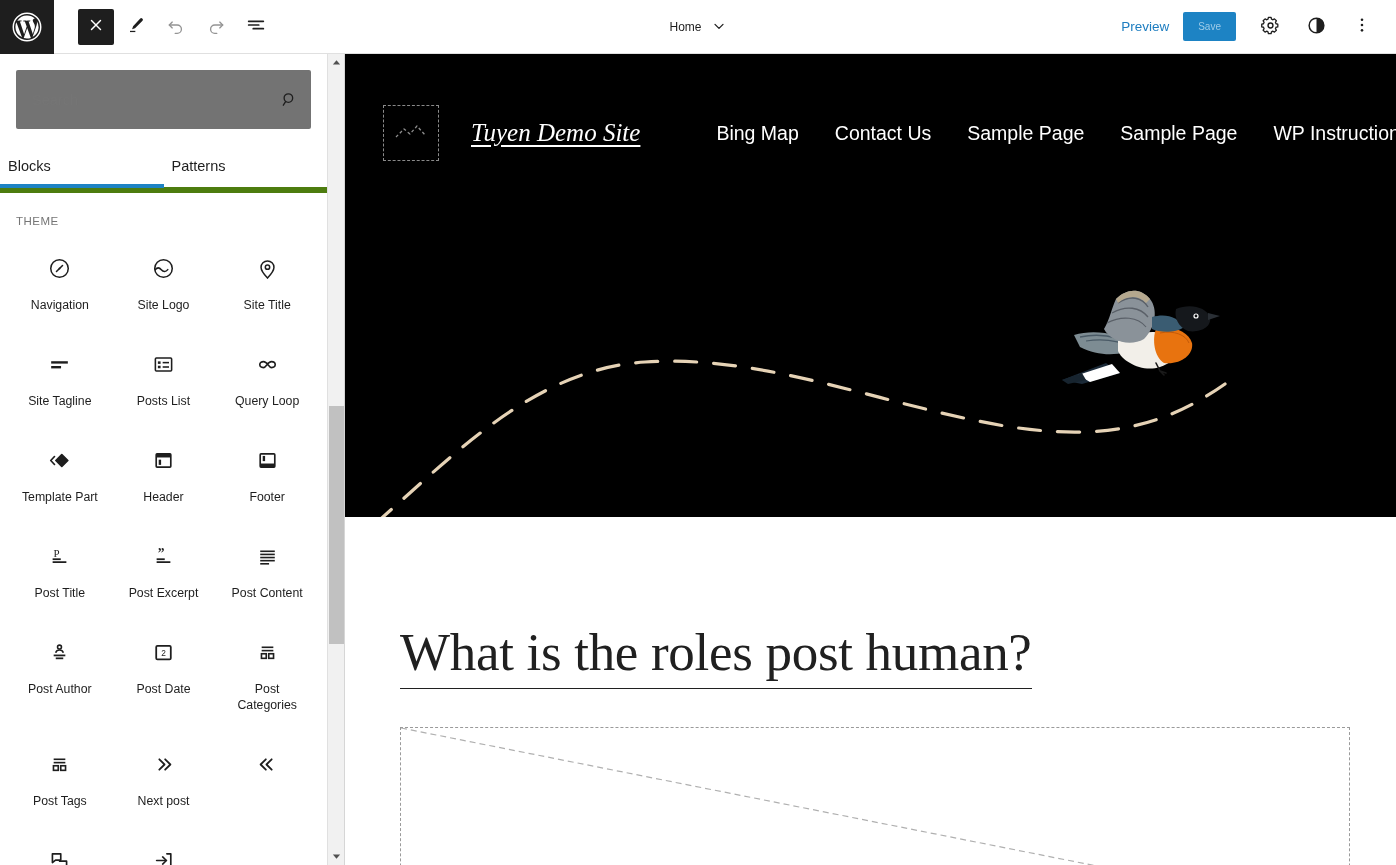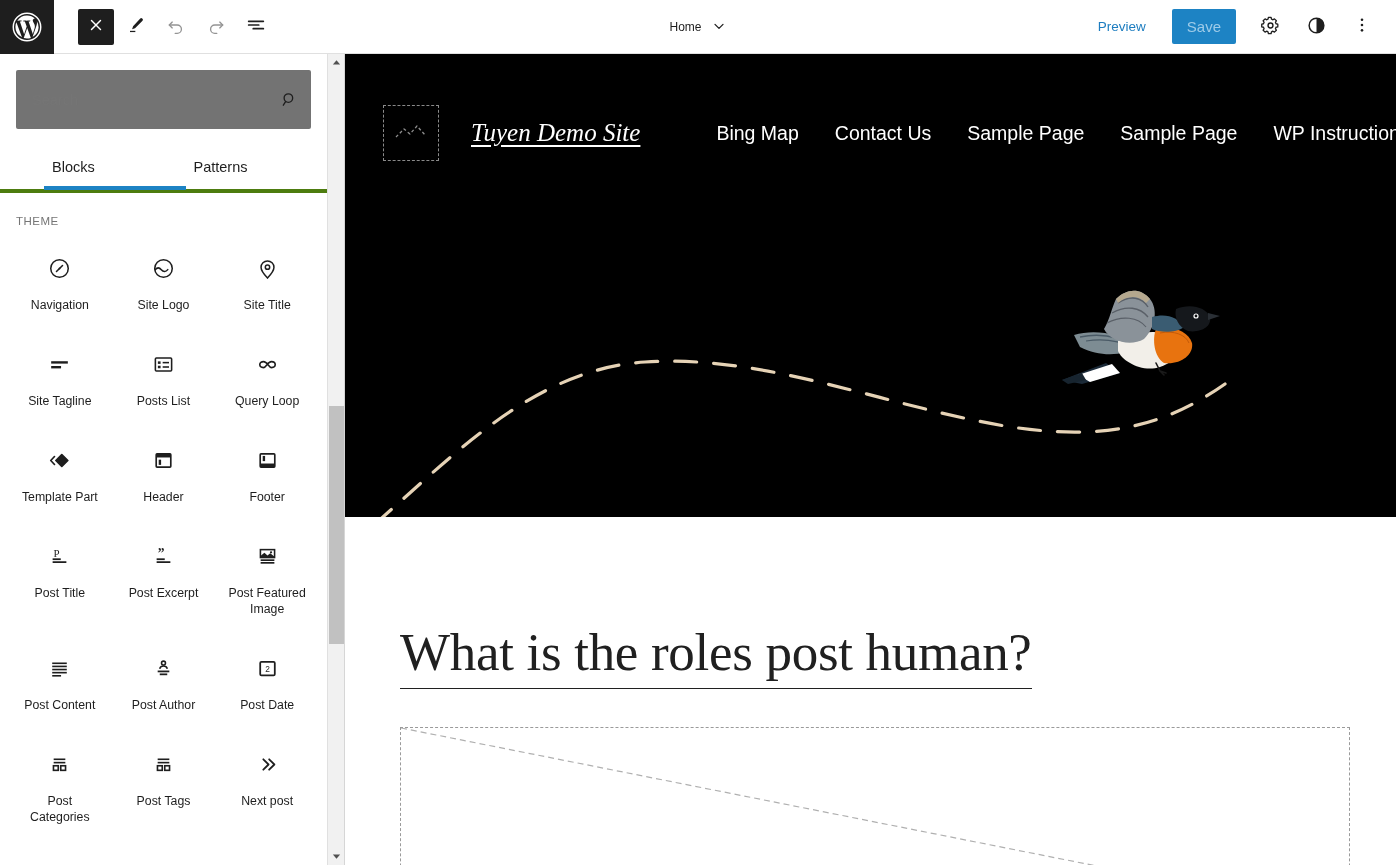--- a/index.html
+++ b/index.html
@@ -85,24 +85,24 @@
     color: #1d7dc0;
     font-size: 13.5px;
     padding: 8px 12px;
     cursor: pointer;
     font-family: "Liberation Sans", sans-serif;
   }
   #save-button {
     background: #1d83c4;
     color: #9ecbe8;
     border: none;
-    font-size: 15px;
+    font-size: 10px;
     padding: 9px 15px;
     border-radius: 2px;
-    margin-left: 12px;
+    margin-left: 0;
     margin-right: 10px;
     cursor: default;
     font-family: "Liberation Sans", sans-serif;
   }
   .tb-icon-btn {
     width: 36px; height: 36px;
     display: flex; align-items: center; justify-content: center;
     background: transparent; border: none; cursor: pointer;
     color: #1e1e1e;
     margin: 0 4px;
@@ -140,23 +140,22 @@
   #search-input::placeholder { color: #757575; }
   #search-icon-wrap {
     width: 44px; height: 48px;
     display: flex; align-items: center; justify-content: center;
     color: #1e1e1e;
   }
 
   #tabs {
     display: flex;
     margin-top: 16px;
-    border-bottom: 4px solid #4d7c0f;
+    border-bottom: 6px solid #4d7c0f;
     height: 48px;
-    padding-left: 44px;
   }
   .tab {
     flex: 1;
     display: flex; align-items: center;
     justify-content: flex-start;
     padding-left: 8px;
     font-size: 14.5px;
     color: #1e1e1e;
     background: transparent;
     border: none;
@@ -572,32 +571,20 @@
       <span class="block-icon">
         <svg width="25" height="25" viewBox="0 0 24 24" fill="none" stroke="currentColor">
           <text x="6.6" y="13.2" font-family="Liberation Serif, serif" font-weight="bold" font-size="13" fill="currentColor" stroke="none">”</text>
           <line x1="5.4" y1="14.6" x2="13.2" y2="14.6" stroke-width="1.7"></line>
           <line x1="5.4" y1="17.4" x2="18.6" y2="17.4" stroke-width="1.7"></line>
         </svg>
       </span>
       <span class="block-label">Post Excerpt</span>
     </button>
 
-    <button class="block-item">
-      <span class="block-icon">
-        <svg width="25" height="25" viewBox="0 0 24 24" fill="none" stroke="currentColor">
-          <rect x="5.2" y="5.4" width="13.6" height="7.6" stroke-width="1.5"></rect>
-          <path d="M5.2 11.6 9 8.4l3 2.6 2.6-2.2 4.2 3.4v1.2H5.2Z" fill="currentColor" stroke="none"></path>
-          <circle cx="15.4" cy="8" r="1.1" fill="currentColor" stroke="none"></circle>
-          <line x1="5.4" y1="15.5" x2="18.6" y2="15.5" stroke-width="1.6"></line>
-          <line x1="5.4" y1="18.1" x2="18.6" y2="18.1" stroke-width="1.6"></line>
-        </svg>
-      </span>
-      <span class="block-label">Post Featured Image</span>
-    </button>
 
     <button class="block-item">
       <span class="block-icon">
         <svg width="25" height="25" viewBox="0 0 24 24" fill="none" stroke="currentColor" stroke-width="1.55">
           <line x1="5" y1="7" x2="19" y2="7"></line>
           <line x1="5" y1="10" x2="19" y2="10"></line>
           <line x1="5" y1="13" x2="19" y2="13"></line>
           <line x1="5" y1="16" x2="19" y2="16"></line>
           <line x1="5" y1="19" x2="13.5" y2="19"></line>
         </svg>

